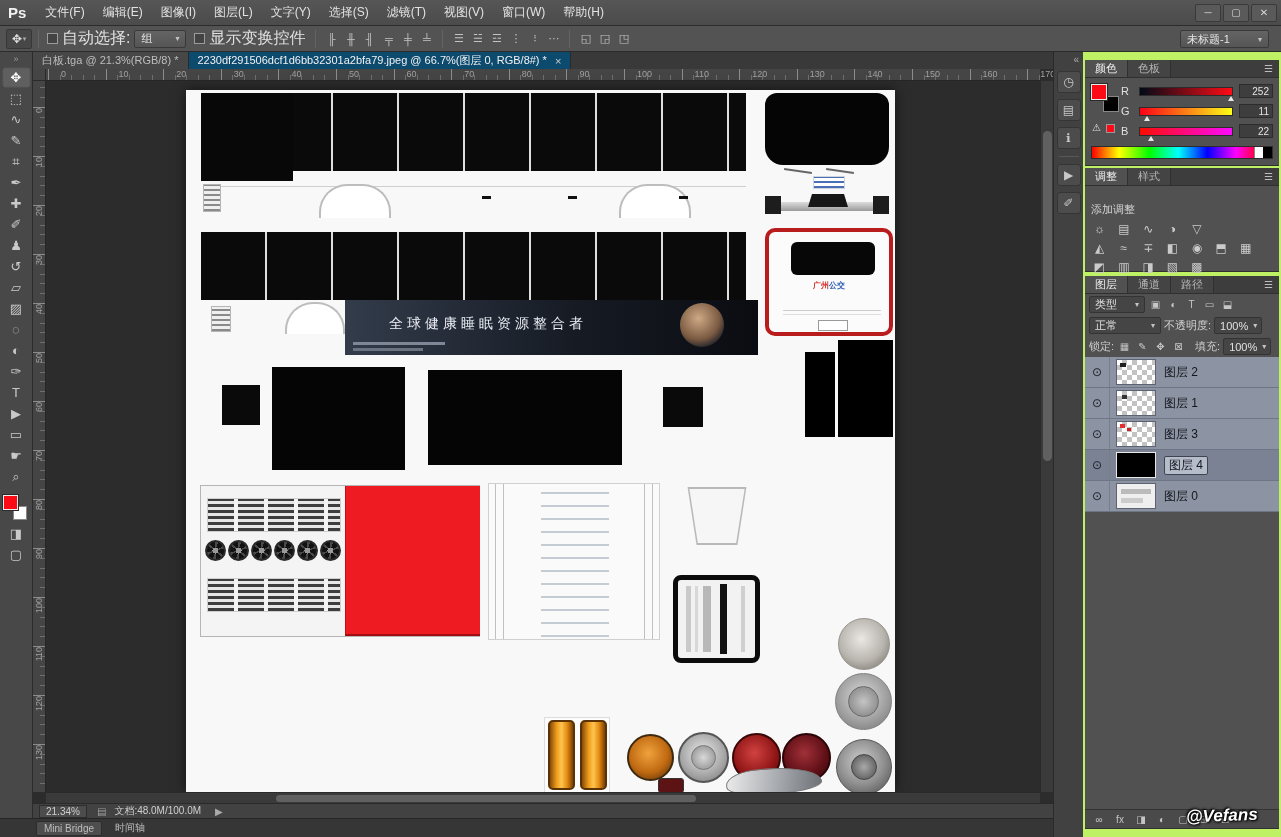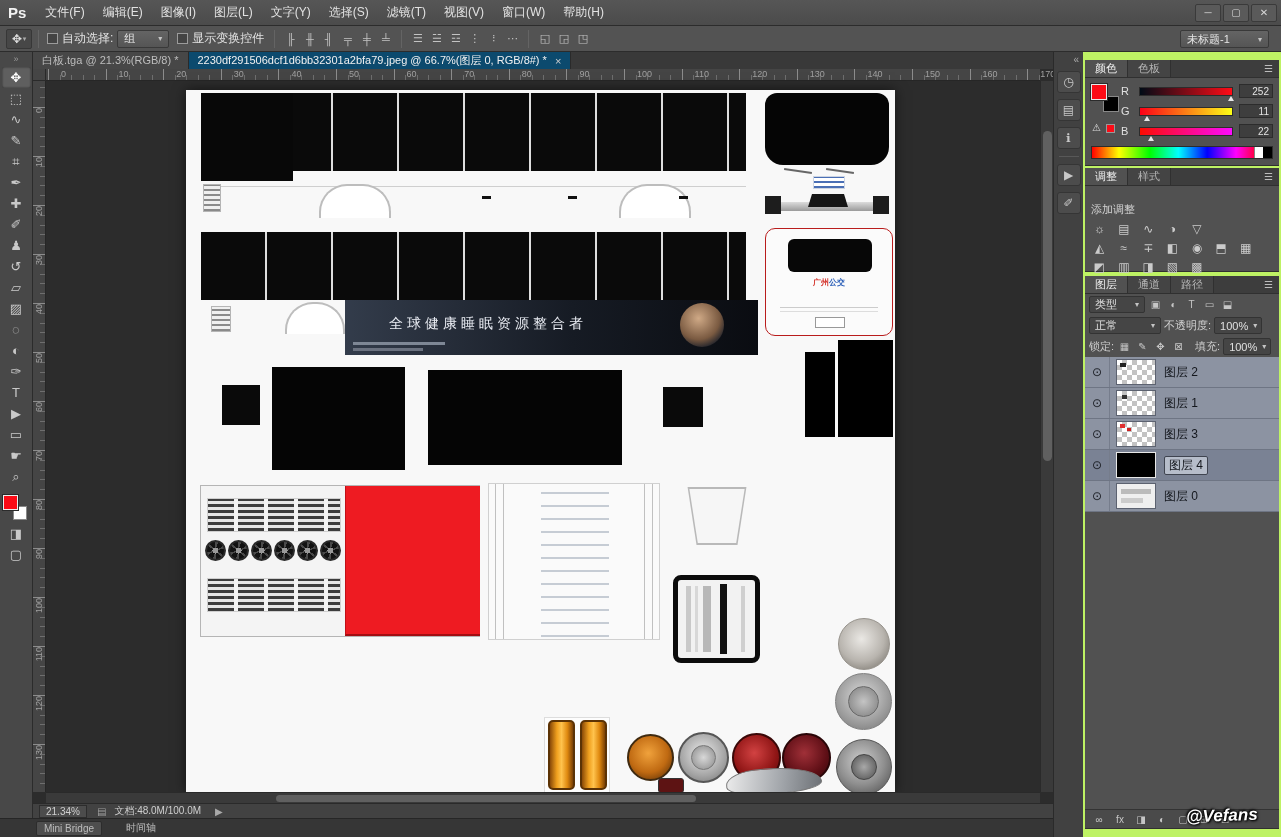--- a/index.html
+++ b/index.html
@@ -10,21 +10,21 @@
 
 #menubar{left:0;top:0;width:1281px;height:26px;background:linear-gradient(#565656,#4b4b4b);border-bottom:1px solid #2c2c2c;display:flex;align-items:center;z-index:40}
 #pslogo{font-weight:bold;font-size:15px;color:#f2f2f2;padding:0 10px 0 8px;letter-spacing:0}
 .menu-item{padding:0 9px;line-height:25px;font-size:12px;color:#e2e2e2;cursor:default}
 #winbtns{margin-left:auto;display:flex;gap:2px;padding-right:4px}
 .winbtn{width:26px;height:18px;display:flex;align-items:center;justify-content:center;font-size:10px;color:#d8d8d8;background:#5a5a5a;border:1px solid #3a3a3a;border-radius:2px}
 
 #optionsbar{left:0;top:26px;width:1281px;height:26px;background:#535353;border-bottom:1px solid #2c2c2c;display:flex;align-items:center;padding-left:6px;z-index:39}
 .vsep{width:1px;height:18px;background:#3c3c3c;border-right:1px solid #646464;margin:0 6px}
 .checkbox{width:11px;height:11px;background:#434343;border:1px solid #9b9b9b;margin:0 4px 0 2px;display:inline-block}
-.opt-label{font-size:12px;color:#e0e0e0;margin-right:4px}
+.opt-label{font-size:16px;color:#e0e0e0;margin-right:4px}
 .dd{display:inline-flex;align-items:center;gap:5px;background:linear-gradient(#646464,#555);border:1px solid #393939;border-radius:2px;height:18px;padding:0 6px;font-size:11px;color:#e6e6e6;margin-right:6px}
 .arr{font-size:8px;color:#c4c4c4;margin-left:auto}
 .tool-preview{width:26px;height:20px;display:inline-flex;align-items:center;justify-content:center;color:#ddd;background:#474747;border:1px solid #373737;border-radius:2px;font-size:12px}
 .mini-arr{font-style:normal;font-size:7px;margin-left:1px;color:#aaa}
 .icg{width:17px;height:16px;display:inline-flex;align-items:center;justify-content:center;color:#c3c3c3;font-size:11px;margin:0 1px}
 #workspace{position:absolute;right:6px;top:4px;width:89px}
 
 #doctabs{left:33px;top:52px;width:1020px;height:17px;background:#393939;display:flex;align-items:stretch;z-index:30}
 .tab{display:inline-flex;align-items:center;padding:0 9px;font-size:11px;border-right:1px solid #2a2a2a;white-space:nowrap}
 .tab.inactive{background:#474747;color:#bdbdbd}
@@ -256,21 +256,21 @@
     <div class="sh strip" style="left:15px;top:142px;width:545px;height:68px"></div>
     <div class="sh grille" style="left:25px;top:216px;width:20px;height:26px"></div>
     <div class="sh archdoor" style="left:99px;top:212px;width:60px;height:32px"></div>
     <div class="sh" id="banner" style="left:159px;top:210px;width:413px;height:55px;background:linear-gradient(90deg,#333c4b,#161b24 55%,#0a0c11);overflow:hidden">
       <div class="sh" style="right:34px;top:3px;width:44px;height:44px;border-radius:50%;background:radial-gradient(circle at 42% 35%,#cfa986,#7a5a41 55%,#23242b 78%)"></div>
       <span style="position:absolute;left:44px;top:15px;font-size:14px;letter-spacing:4px;color:#e8ebf2;white-space:nowrap">全球健康睡眠资源整合者</span>
       <div class="sh" style="left:8px;bottom:10px;width:92px;height:3px;background:#7e8795"></div>
       <div class="sh" style="left:8px;bottom:4px;width:70px;height:3px;background:#6b7280"></div>
     </div>
 
-    <div class="sh" style="left:579px;top:138px;width:128px;height:108px;background:#fbfbfb;border:1px solid #b91c1c;border-radius:10px">
+    <div class="sh" style="left:579px;top:138px;width:128px;height:108px;background:#fbfbfb;border:4px solid #b91c1c;border-radius:10px">
       <div class="sh" style="left:22px;top:10px;width:84px;height:33px;background:#070707;border-radius:6px"></div>
       <span style="position:absolute;left:0;right:0;top:48px;text-align:center;font-size:8px;font-weight:bold"><span style="color:#d4332b">广州</span><span style="color:#2b5fb8">公交</span></span>
       <div class="sh" style="left:14px;top:78px;width:98px;height:1px;background:#ccc"></div>
       <div class="sh" style="left:14px;top:82px;width:98px;height:1px;background:#ddd"></div>
       <div class="sh" style="left:49px;top:88px;width:30px;height:11px;border:1px solid #999;background:#fff"></div>
     </div>
     <div class="sh" style="left:619px;top:262px;width:30px;height:85px;background:#000"></div>
     <div class="sh" style="left:652px;top:250px;width:55px;height:97px;background:#000"></div>
 
     <div class="sh" style="left:36px;top:295px;width:38px;height:40px;background:#0a0a0a"></div>
@@ -525,16 +525,16 @@
 
 <div class="abs" id="statusbar">
   <span id="zoombox">21.34%</span>
   <span style="margin-left:10px;color:#9f9f9f">▤</span>
   <span style="margin-left:8px">文档:48.0M/100.0M</span>
   <span style="margin-left:14px;color:#aaa">▶</span>
 </div>
 
 <div class="abs" id="bottombar">
   <span id="minibridge">Mini Bridge</span>
-  <span style="margin-left:24px">时间轴</span>
+  <span style="margin-left:13px">时间轴</span>
 </div>
 
 <div class="abs" id="watermark">@Vefans</div>
 
 </body></html>

